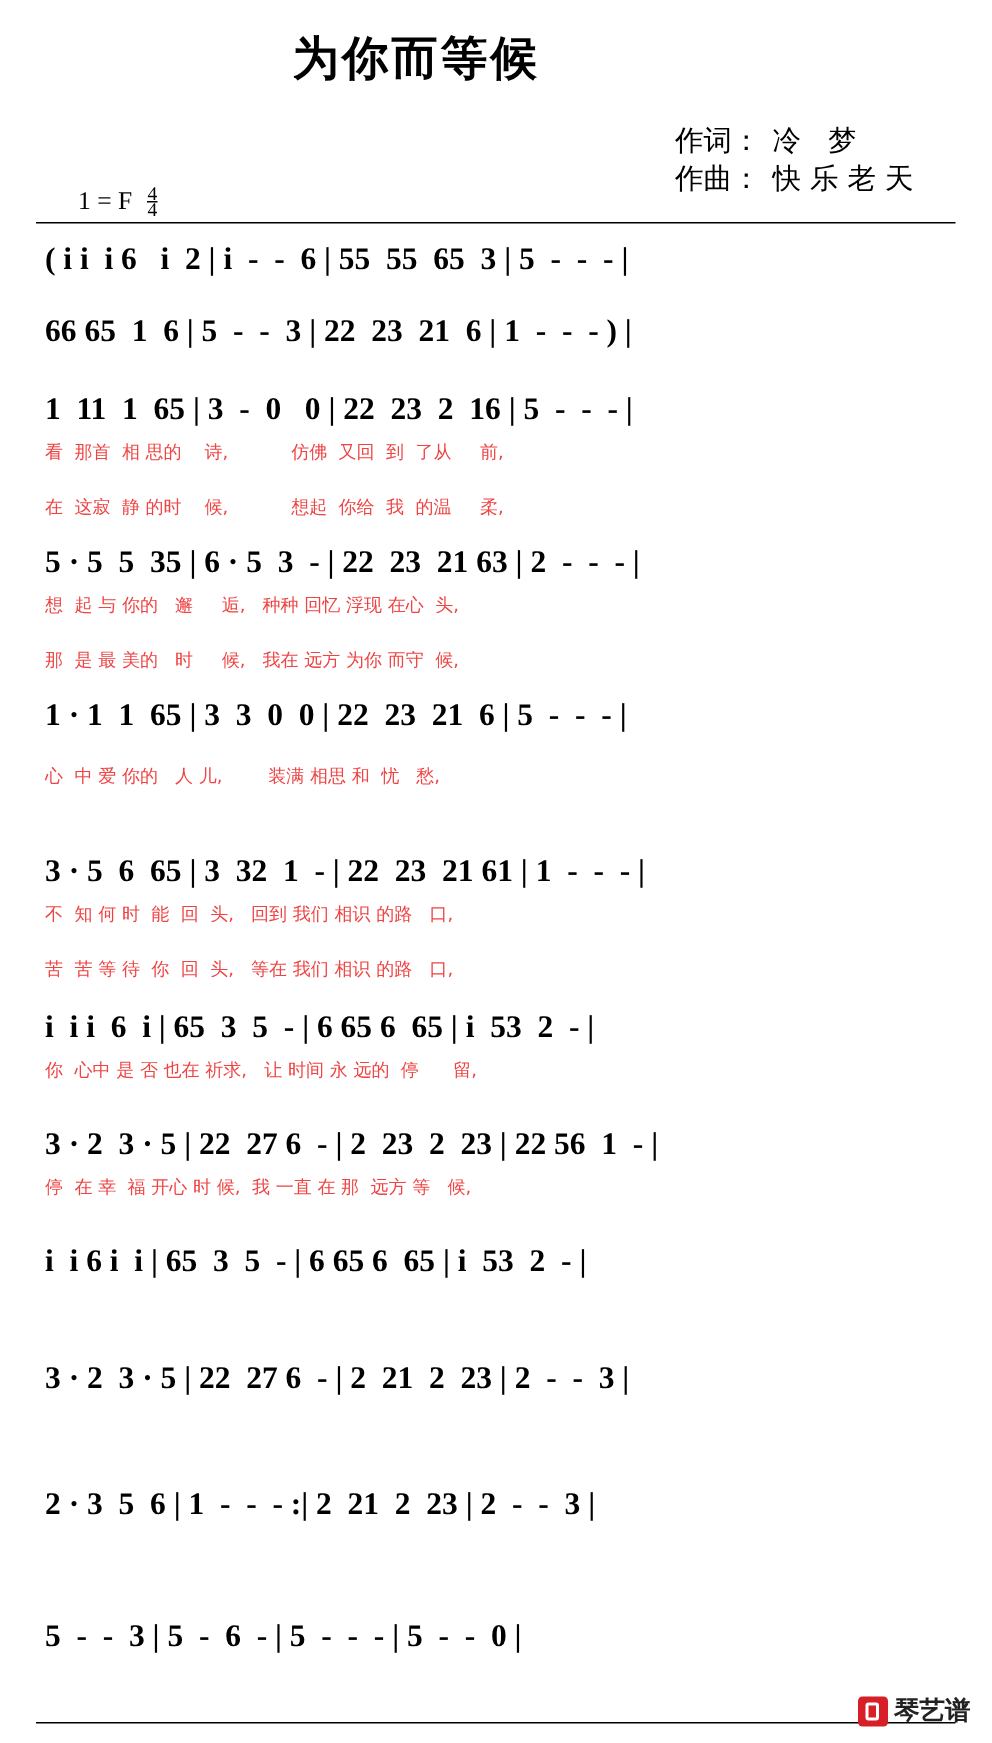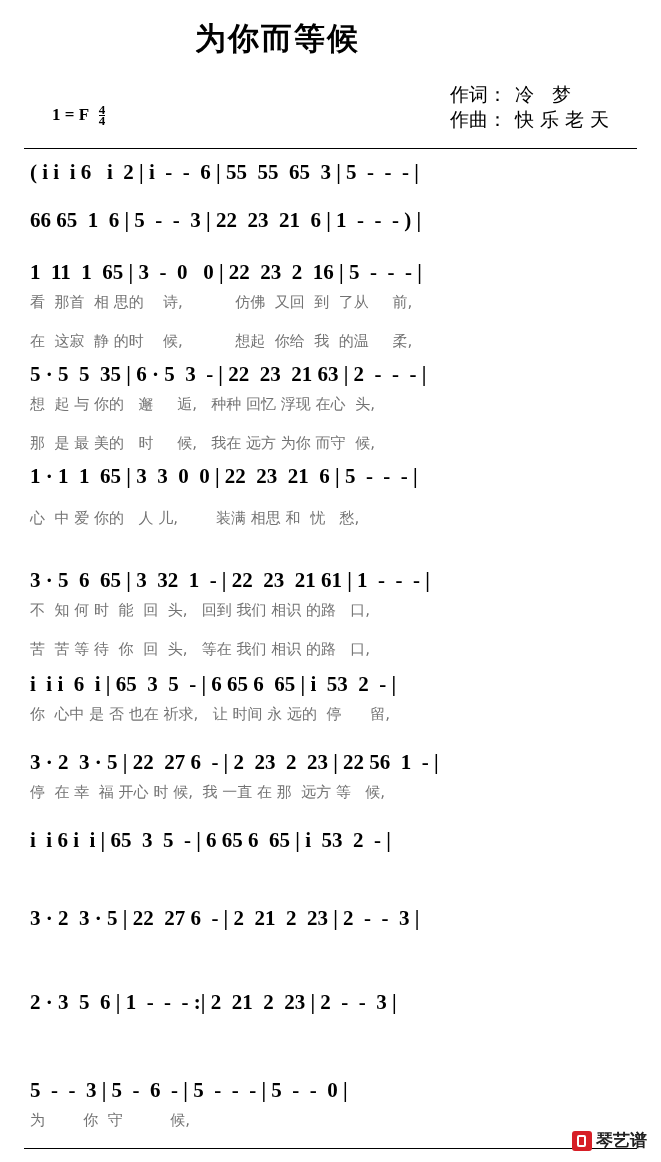--- a/index.html
+++ b/index.html
@@ -13,40 +13,40 @@
     font-family:"DejaVu Sans", sans-serif;font-weight:bold;font-size:31px;
     letter-spacing:2px;
   }
   .credits{
     position:absolute;top:82px;right:46px;text-align:left;
     font-family:"DejaVu Sans", sans-serif;font-size:19px;line-height:25px;
   }
   .credits div span.lbl{letter-spacing:0px;}
   .credits div span.val{margin-left:8px;letter-spacing:6px;}
   .keysig{
-    position:absolute;top:105px;left:52px;
-    font-family:"Liberation Serif", serif;font-size:17px;font-weight:bold;
+    position:absolute;top:124px;left:52px;
+    font-family:"Liberation Serif", serif;font-size:17px;
   }
   .keysig .frac{
     display:inline-block;vertical-align:middle;font-size:13px;line-height:10px;
     text-align:center;margin-left:6px;position:relative;top:-1px;
   }
   .rule{position:absolute;left:24px;width:613px;height:1px;background:#000;}
   .rule.top{top:148px;}
   .rule.bottom{top:1148px;}
 
   .sys{position:absolute;left:30px;width:610px;}
   .notes{
     font-family:"Liberation Serif", serif;
     font-size:21px;font-weight:bold;white-space:pre;
     letter-spacing:0px;
   }
   .lyr{
     font-family:"DejaVu Sans", sans-serif;
-    font-size:15px;white-space:pre;letter-spacing:0px;color:#737373;
+    font-size:12px;white-space:pre;letter-spacing:0px;color:#ef4444;
   }
   .lyr.l2{margin-top:20px;}
   .logo{
     position:absolute;right:14px;bottom:10px;display:flex;align-items:center;gap:4px;
   }
   .logo .mark{
     width:20px;height:20px;background:#d71f27;border-radius:3px;position:relative;
   }
   .logo .mark:after{
     content:"";position:absolute;left:5px;top:4px;width:9px;height:12px;
@@ -127,19 +127,18 @@
 <div class="sys" style="top:906px">
   <div class="notes">3 · 2  3 · 5 | 22  27 6  - | 2  21  2  23 | 2  -  -  3 |</div>
 </div>
 
 <div class="sys" style="top:990px">
   <div class="notes">2 · 3  5  6 | 1  -  -  - :| 2  21  2  23 | 2  -  -  3 |</div>
 </div>
 
 <div class="sys" style="top:1078px">
   <div class="notes">5  -  -  3 | 5  -  6  - | 5  -  -  - | 5  -  -  0 |</div>
-  <div class="lyr" style="margin-top:8px">为        你  守          候,</div>
 </div>
 
 <div class="logo">
   <span class="mark"></span>
   <span class="txt">琴艺谱</span>
 </div>
 
 </body></html>

